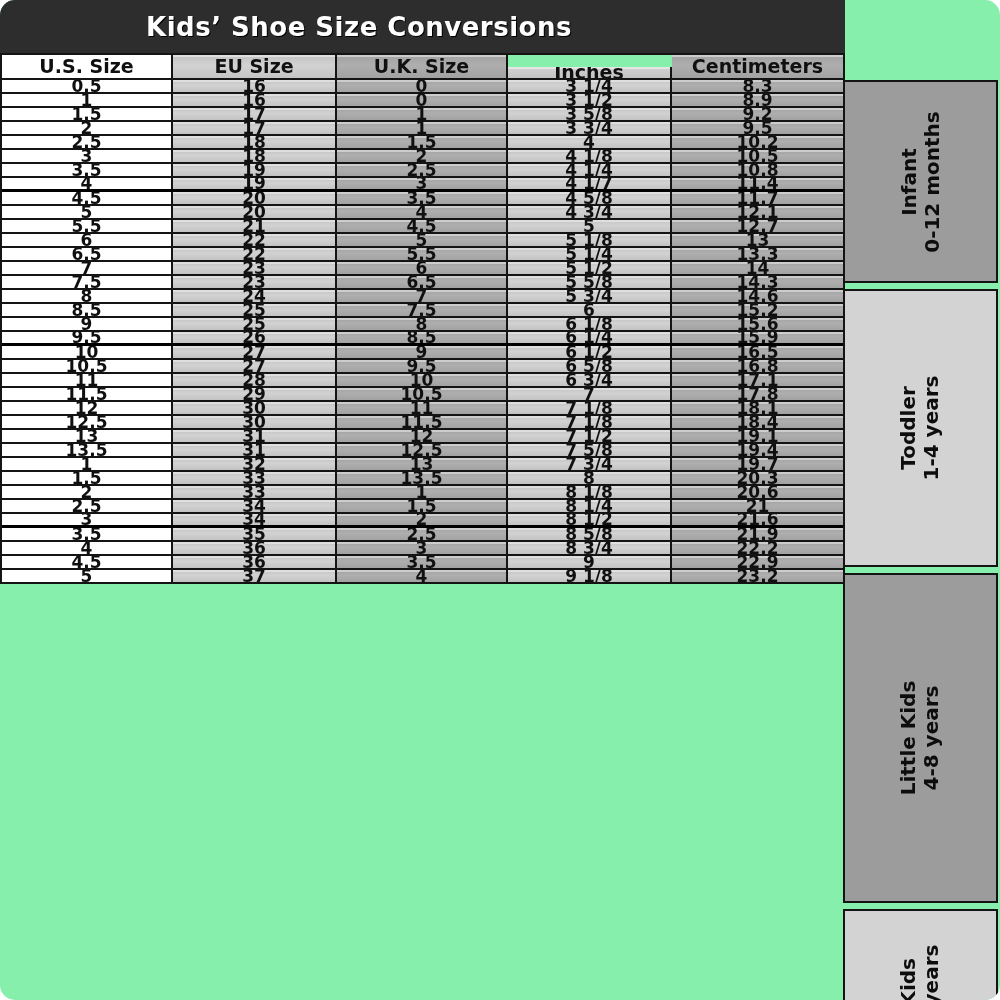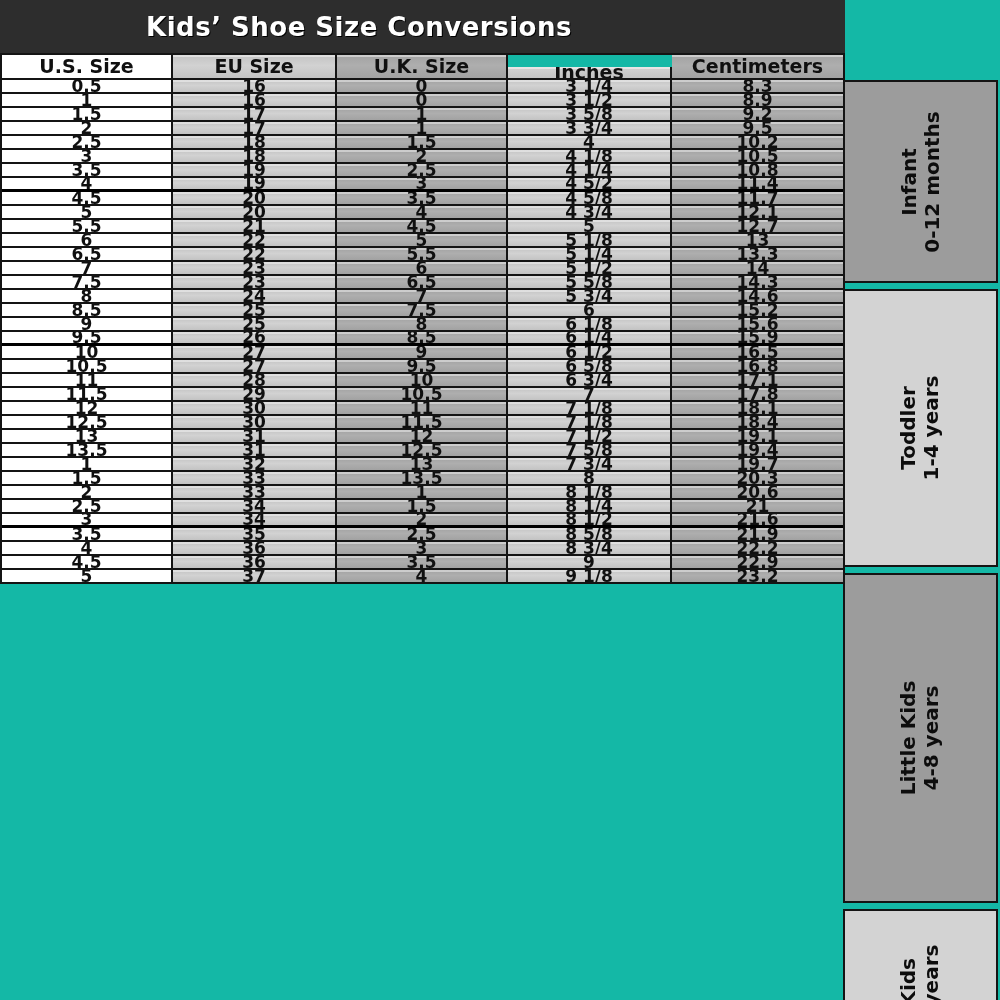--- a/index.html
+++ b/index.html
@@ -1,24 +1,25 @@
 <!DOCTYPE html>
 <html><head>
 <meta charset="utf-8">
 <style>
   html,body{margin:0;padding:0;background:#ffffff;}
   *{box-sizing:border-box;}
   .page{
     position:relative;
     width:1000px;height:1000px;
     overflow:hidden;
-    background:#14b8a6;
+    background:#86efac;
     font-family:"DejaVu Sans", sans-serif;
     font-weight:bold;
     color:#101010;
+    border-radius:15px;
   }
   
   .title-bar{
     position:absolute;left:0;top:0;
     width:845px;height:53px;
     background:var(--title-bg);
     display:flex;align-items:center;
     padding-left:146px;
   }
   .title-bar span{
@@ -140,21 +141,21 @@
           <div class="cell c1">3.5</div>
           <div class="cell c2">19</div>
           <div class="cell c3">2.5</div>
           <div class="cell c4">4 1/4</div>
           <div class="cell c5">10.8</div>
         </div>
         <div class="trow group-end">
           <div class="cell c1">4</div>
           <div class="cell c2">19</div>
           <div class="cell c3">3</div>
-          <div class="cell c4">4 5/2</div>
+          <div class="cell c4">4 1/7</div>
           <div class="cell c5">11.4</div>
         </div>
         <div class="trow">
           <div class="cell c1">4.5</div>
           <div class="cell c2">20</div>
           <div class="cell c3">3.5</div>
           <div class="cell c4">4 5/8</div>
           <div class="cell c5">11.7</div>
         </div>
         <div class="trow">

